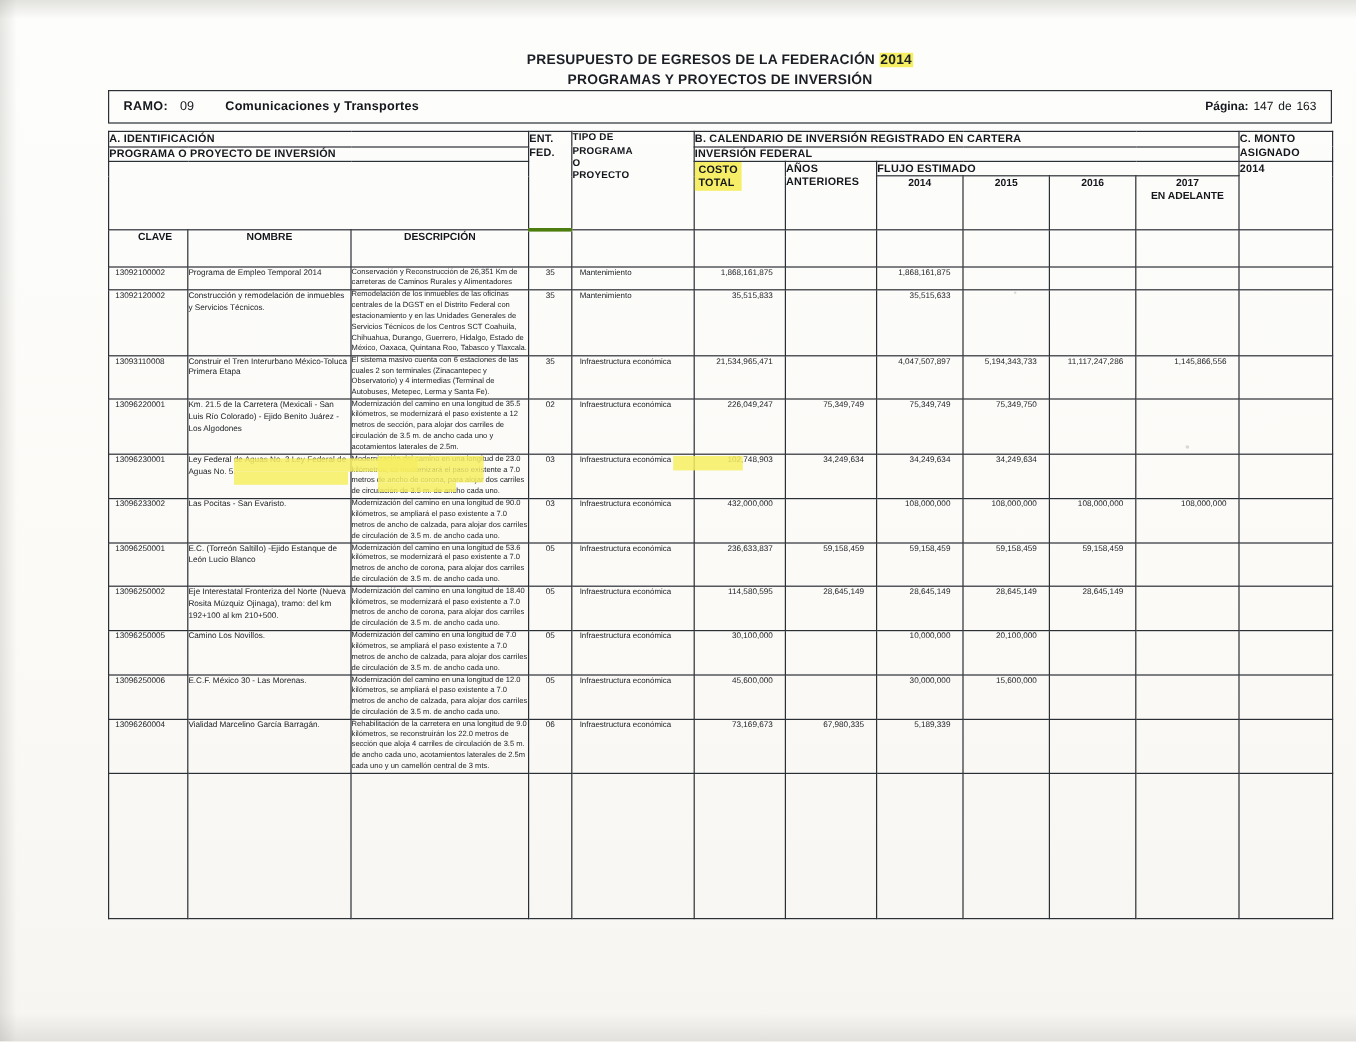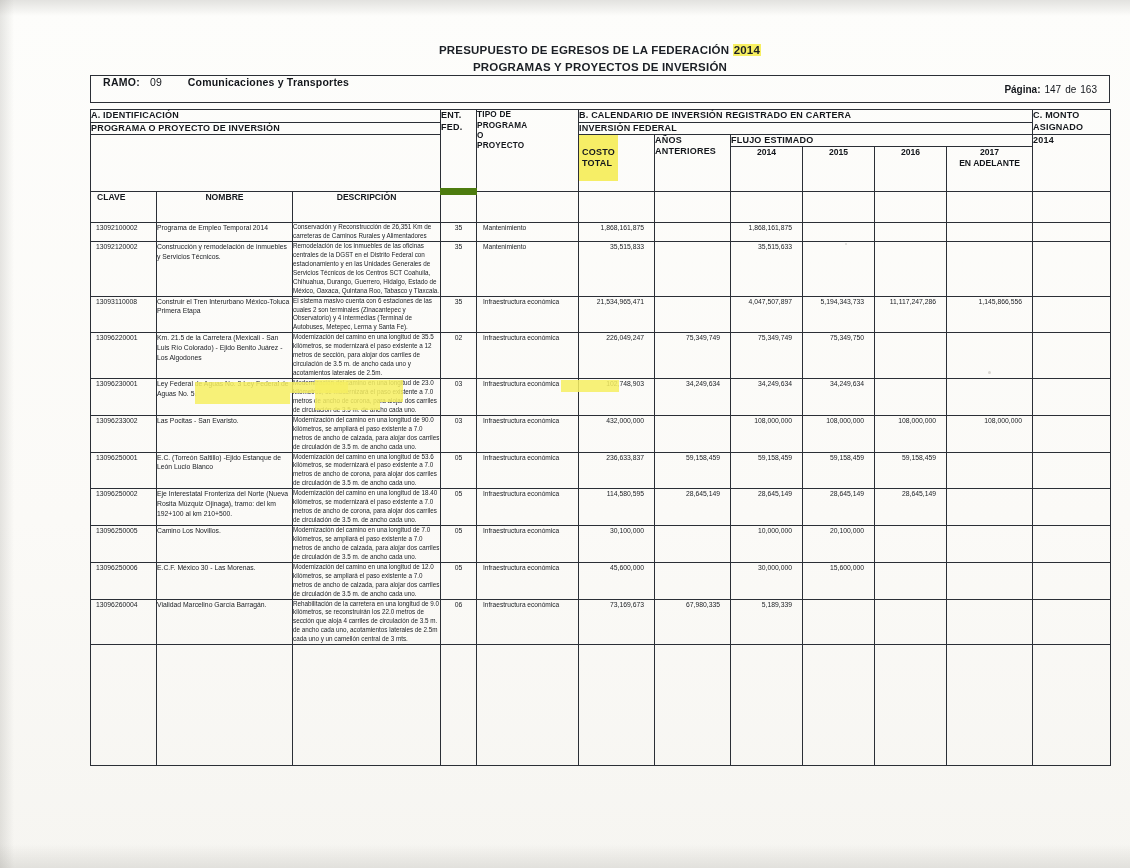--- a/index.html
+++ b/index.html
@@ -61,20 +61,21 @@
     font-weight: bold;
     margin-top: 6px;
     margin-bottom: 3px;
     letter-spacing: .2px;
   }
   
   .ramo {
     border: 1px solid #2b2f36;
     height: 28px;
     display: flex;
+    align-items: center;
     padding: 0 12px;
     box-sizing: border-box;
     font-size: 10.5px;
   }
   .ramo-label {
     font-weight: bold;
     letter-spacing: .3px;
   }
   .ramo-num {
     font-weight: normal;
@@ -118,21 +119,21 @@
   .colhdr {
     font-size: 8.6px;
     font-weight: bold;
     text-align: center;
     padding: 6px 2px;
     vertical-align: middle;
     line-height: 1.3;
   }
   .colhdr.left {
     text-align: left;
-    padding-left: 6px;
+    padding-left: 24px;
   }
   .hdr-row-tall td { height: 44px; }
   
   td.c {
     font-size: 6.6px;
     line-height: 1.45;
     padding: 7px 4px 7px 4px;
     color: #1a1d22;
   }
   td.c.clave { font-size: 6.8px; padding-left: 5px; }
@@ -209,21 +210,21 @@
         <col style="width:72px">
         <col style="width:72px">
         <col style="width:72px">
         <col style="width:86px">
         <col style="width:78px">
       </colgroup>
       <tbody>
 
         <tr>
           <td class="hdr-cell" colspan="3">A.  IDENTIFICACIÓN</td>
-          <td class="hdr-cell" rowspan="4" style="border-bottom:7px solid #4d7c0f">
+          <td class="hdr-cell" rowspan="4" style="border-bottom:3px solid #4d7c0f">
             <div>ENT.</div>
             <div>FED.</div>
           </td>
           <td class="hdr-cell small" rowspan="4">
             <div>TIPO DE</div>
             <div>PROGRAMA</div>
             <div>O</div>
             <div>PROYECTO</div>
           </td>
           <td class="hdr-cell" colspan="6">B.  CALENDARIO DE INVERSIÓN REGISTRADO EN CARTERA</td>
@@ -234,21 +235,21 @@
         </tr>
 
         <tr>
           <td class="hdr-cell" colspan="3">PROGRAMA O PROYECTO DE INVERSIÓN</td>
           <td class="hdr-cell" colspan="6">INVERSIÓN FEDERAL</td>
         </tr>
 
         <tr>
           <td class="hdr-cell" colspan="3" rowspan="2" style="border-bottom:1px solid #2b2f36">&nbsp;</td>
           <td class="hdr-cell" rowspan="2">
-            <div class="hl-soft" style="display:inline-block;padding:12px 3px">
+            <div class="hl-soft" style="display:inline-block;padding:1px 3px">
               <div>COSTO</div>
               <div>TOTAL</div>
             </div>
           </td>
           <td class="hdr-cell" rowspan="2">
             <div>AÑOS</div>
             <div>ANTERIORES</div>
           </td>
           <td class="hdr-cell" colspan="4">FLUJO ESTIMADO</td>
           <td class="hdr-cell" rowspan="2">2014</td>

